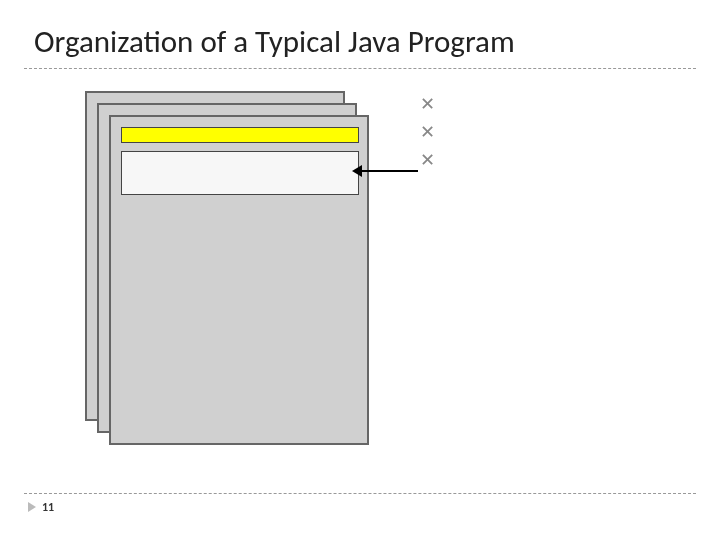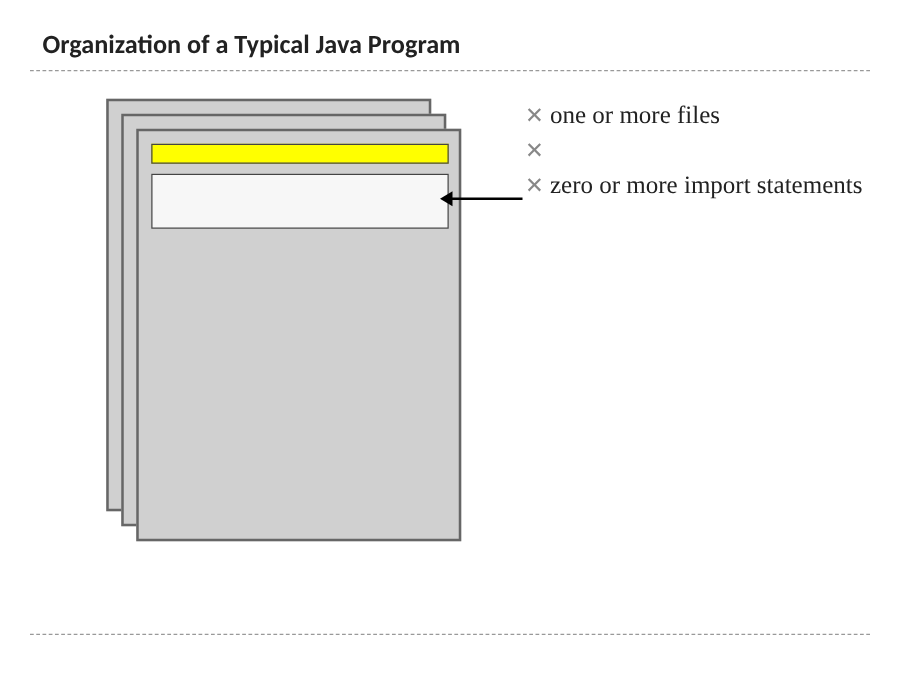--- a/index.html
+++ b/index.html
@@ -5,24 +5,24 @@
   * { margin: 0; padding: 0; box-sizing: border-box; }
   body {
     width: 720px;
     height: 540px;
     background: #ffffff;
     font-family: Calibri, Arial, sans-serif;
     position: relative;
     overflow: hidden;
   }
   .title {
-    font-size: 21px;
+    font-size: 31px;
     color: #222;
     padding: 22px 0 8px 34px;
-    font-weight: 700;
+    font-weight: 400;
   }
   .hr-dashed {
     border: none;
     border-top: 1.5px dashed #999;
     margin: 0 24px;
   }
   .content {
     position: relative;
     width: 100%;
     height: 400px;
@@ -153,28 +153,30 @@
       <div class="white-box"></div>
     </div>
   </div>
 
   <div class="arrow-line"></div>
   <div class="arrow-head"></div>
 
   <div class="bullets">
     <div class="bullet-row">
       <span class="bullet-glyph">✕</span>
-      <span class="bullet-text">one or more files</span>
     </div>
     <div class="bullet-row">
       <span class="bullet-glyph">✕</span>
     </div>
     <div class="bullet-row">
       <span class="bullet-glyph">✕</span>
-      <span class="bullet-text">zero or more import statements</span>
     </div>
   </div>
 
 </div>
 
 <div class="footer">
   <hr class="footer-hr">
+  <div class="page-row">
+    <div class="tri"></div>
+    <div class="page-num">11</div>
+  </div>
 </div>
 
 </body></html>

